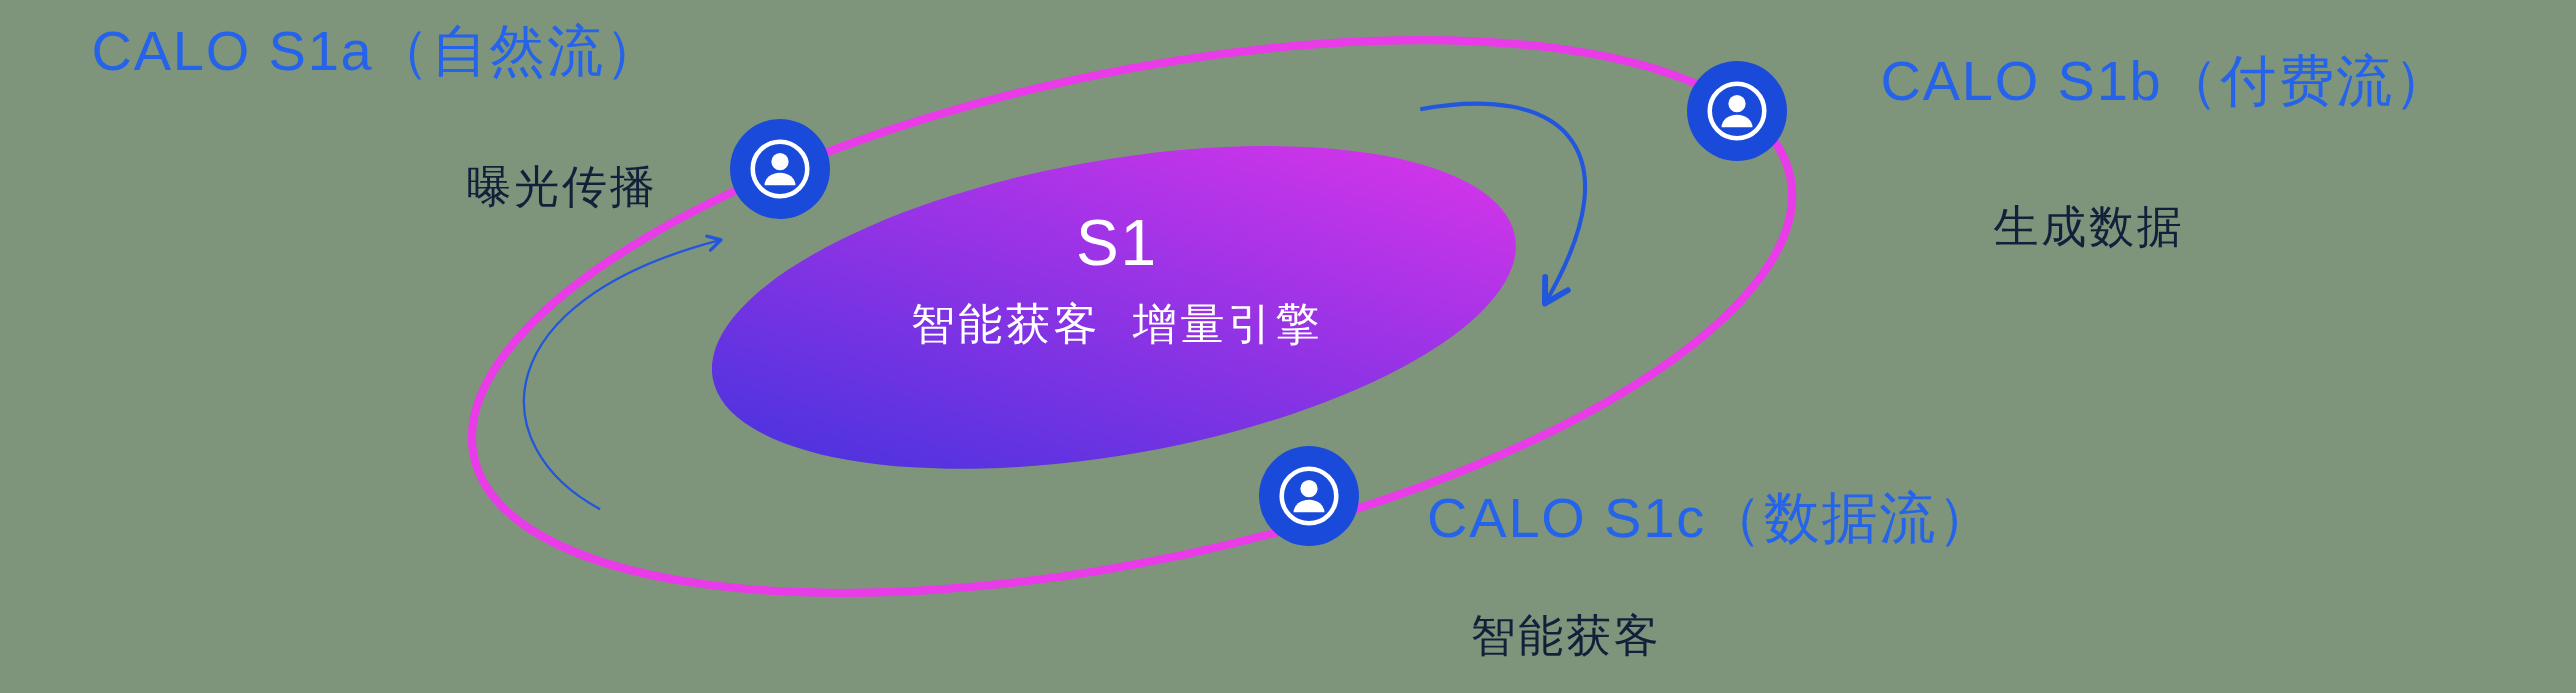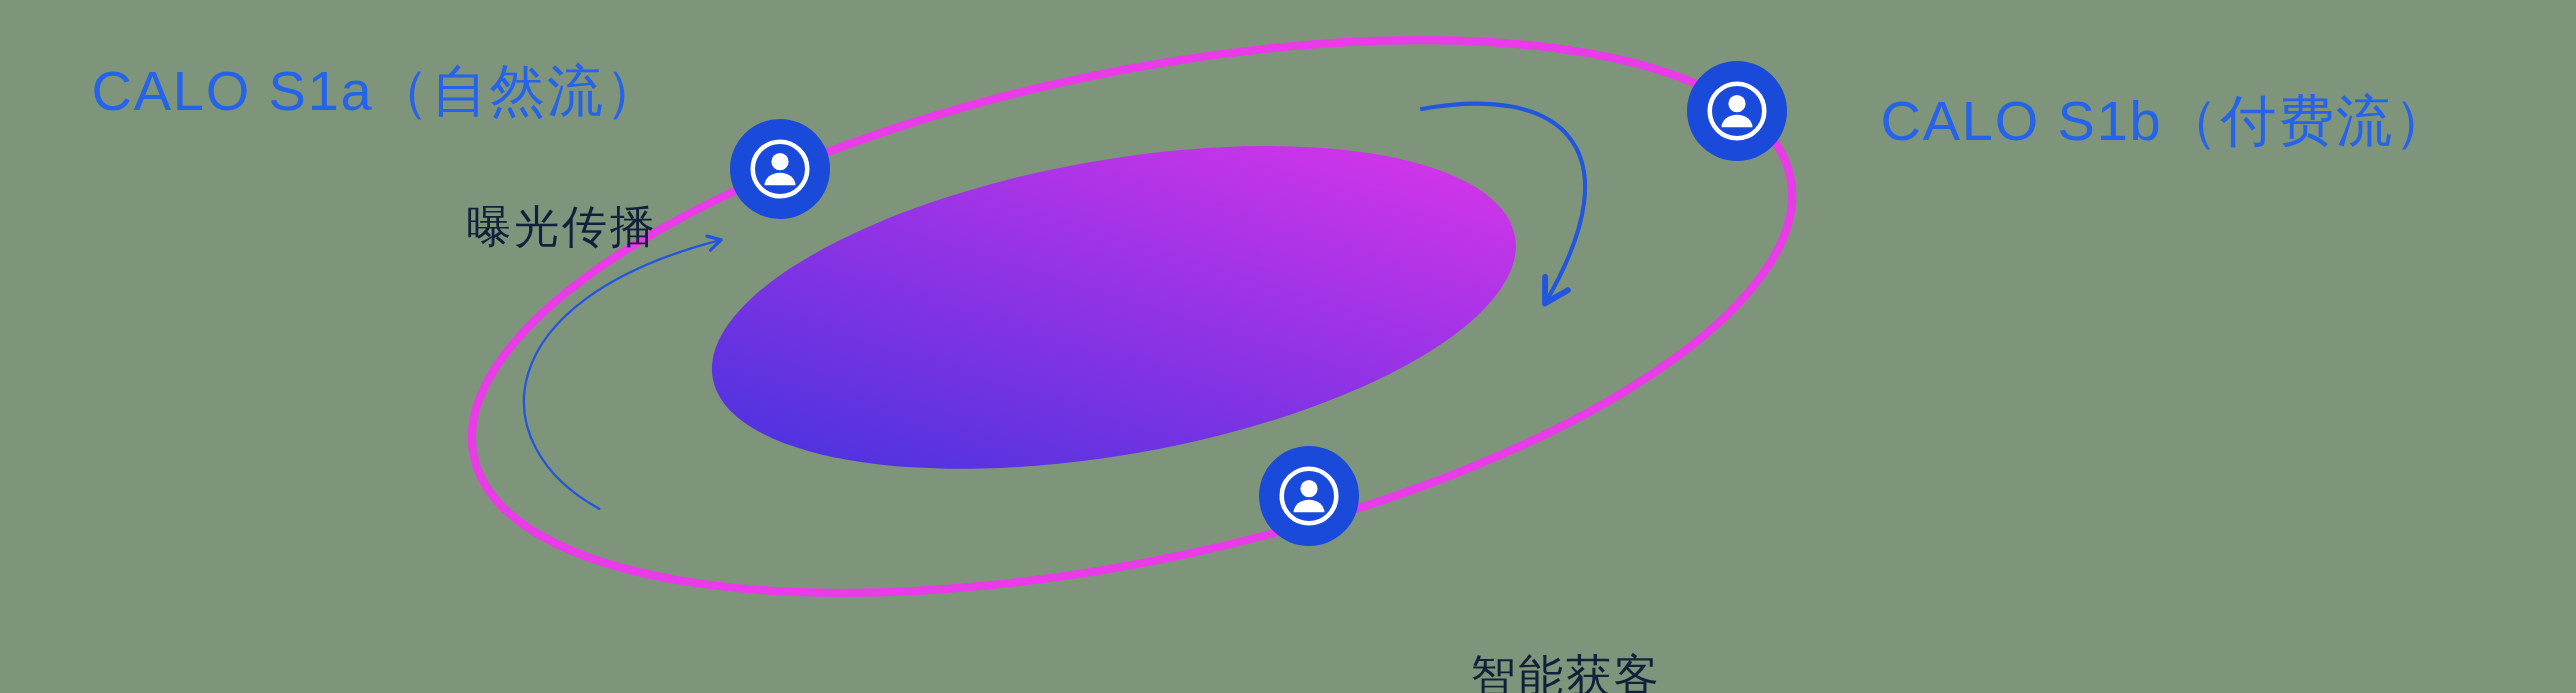--- a/index.html
+++ b/index.html
@@ -20,21 +20,20 @@
     left: 0;
     top: 0;
     width: 2576px;
     height: 694px;
   }
   .lbl {
     position: absolute;
     transform: translateX(-50%);
     white-space: nowrap;
     line-height: 1.1;
-    margin-top: 40px;
   }
   .lbl-blue {
     color: #2563eb;
     font-size: 56px;
     font-weight: 500;
     letter-spacing: 1.8px;
   }
   .lbl-dark {
     color: #13203a;
     font-size: 45px;
@@ -91,20 +90,24 @@
 
     <ellipse cx="1245" cy="348" rx="740" ry="268" transform="rotate(-12 1245 348)" fill="none" stroke="#ea3be9" stroke-width="9"></ellipse>
 
     <ellipse cx="1225" cy="338" rx="448" ry="162" transform="rotate(-10 1225 338)" fill="url(#coreGrad)"></ellipse>
 
     <path d="M 660 560 C 530 490, 535 330, 792 264" fill="none" stroke="#2156dd" stroke-width="2.5" marker-end="url(#arrowHead)"></path>
 
     <path d="M 1562 120 C 1715 92, 1800 160, 1700 332" fill="none" stroke="#2156dd" stroke-width="4.5" marker-end="url(#arrowHead)"></path>
   </svg>
 
+  <div class="core-text">
+    <div class="core-title">S1</div>
+    <div class="core-subtitle">智能获客  增量引擎</div>
+  </div>
 
   <div class="node" style="left:730px; top:119px;">
     <svg viewBox="0 0 110 110">
       <circle cx="55" cy="55" r="55" fill="#1a4ad9"></circle>
       <circle cx="55" cy="55" r="30" fill="none" stroke="#ffffff" stroke-width="5"></circle>
       <circle cx="55" cy="47" r="9.5" fill="#ffffff"></circle>
       <path d="M38 73 a17 14 0 0 1 34 0 z" fill="#ffffff"></path>
     </svg>
   </div>
 
@@ -123,17 +126,19 @@
       <circle cx="55" cy="55" r="30" fill="none" stroke="#ffffff" stroke-width="5"></circle>
       <circle cx="55" cy="47" r="9.5" fill="#ffffff"></circle>
       <path d="M38 73 a17 14 0 0 1 34 0 z" fill="#ffffff"></path>
     </svg>
   </div>
 
   <div class="lbl lbl-blue" style="left:377px; top:20px;">CALO S1a（自然流）</div>
   <div class="lbl lbl-dark" style="left:562px; top:162px;text-align:right;">曝光传播</div>
 
   <div class="lbl lbl-blue" style="left:2166px; top:50px;">CALO S1b（付费流）</div>
+  <div class="lbl lbl-dark" style="left:2089px; top:202px;">生成数据</div>
 
+  <div class="lbl lbl-blue" style="left:1711px; top:487px;">CALO S1c（数据流）</div>
   <div class="lbl lbl-dark" style="left:1566px; top:611px;">智能获客</div>
 
 </div>
 
 
 </body></html>

